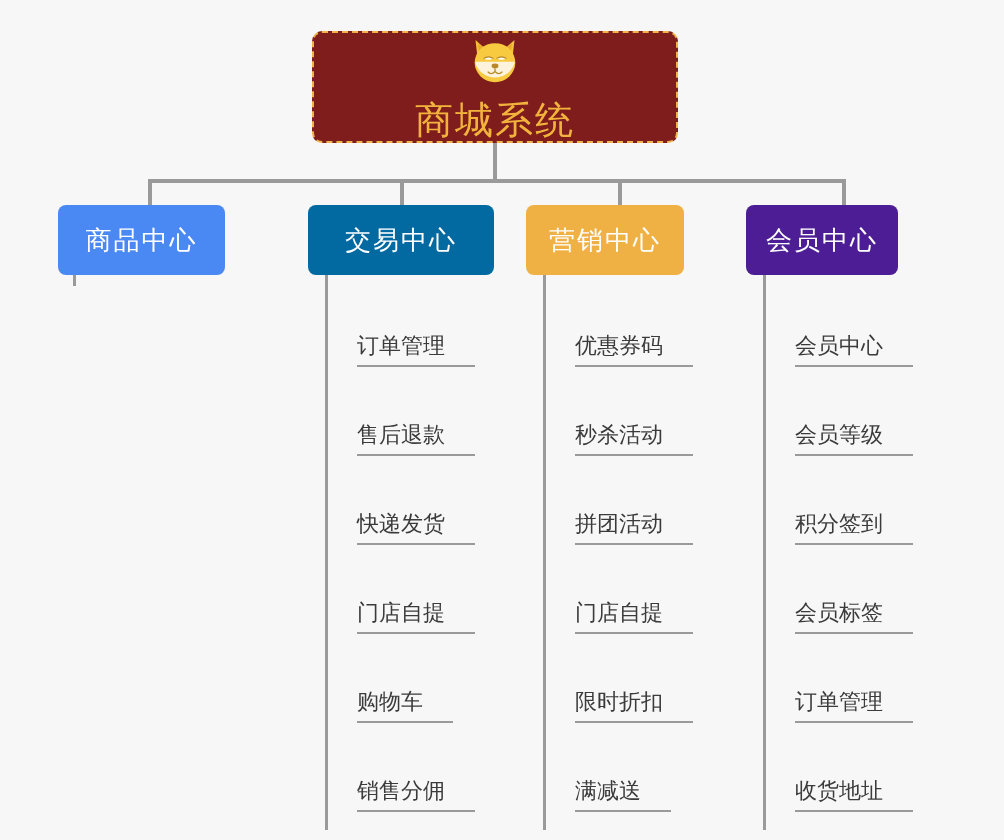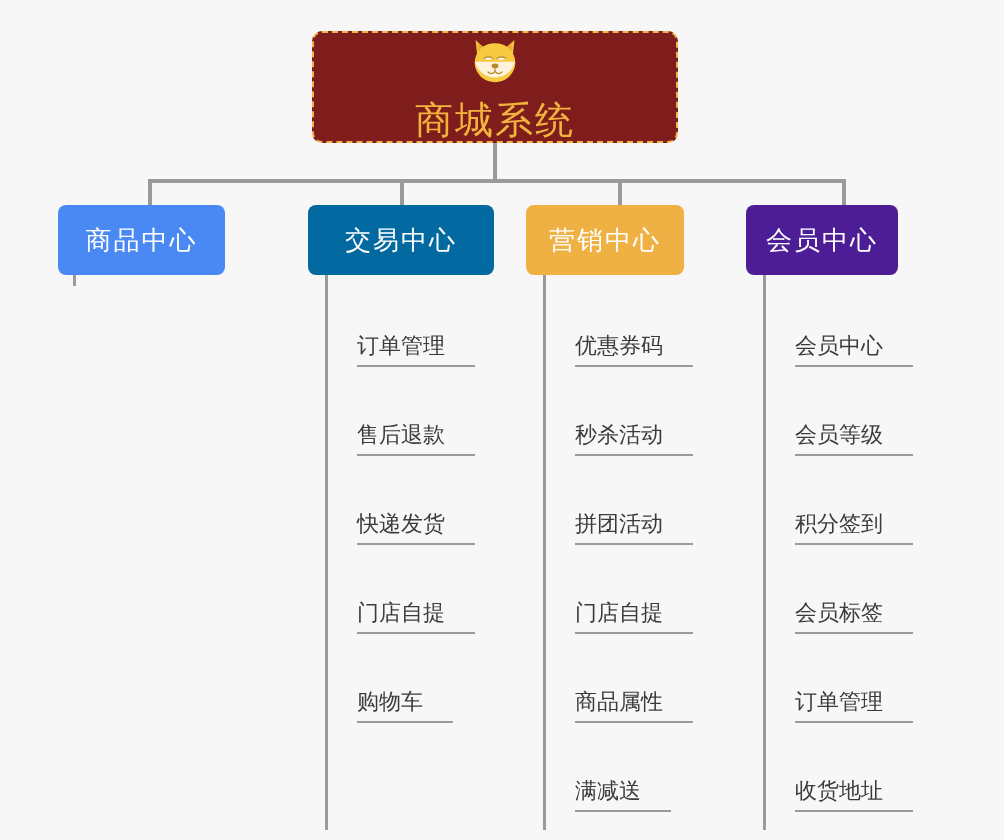--- a/index.html
+++ b/index.html
@@ -169,38 +169,41 @@
       </div>
     <div class="leaf-item">
         <span class="leaf-label">快递发货</span>
       </div>
     <div class="leaf-item">
         <span class="leaf-label">门店自提</span>
       </div>
     <div class="leaf-item">
         <span class="leaf-label">购物车</span>
       </div>
+    <div class="leaf-item">
+        <span class="leaf-label">销售分佣</span>
+      </div>
   </div>
 
   <div class="leaf-col" style="left:543px;">
     <div class="leaf-rail"></div>
     <div class="leaf-item">
         <span class="leaf-label">优惠券码</span>
       </div>
     <div class="leaf-item">
         <span class="leaf-label">秒杀活动</span>
       </div>
     <div class="leaf-item">
         <span class="leaf-label">拼团活动</span>
       </div>
     <div class="leaf-item">
         <span class="leaf-label">门店自提</span>
       </div>
     <div class="leaf-item">
-        <span class="leaf-label">商品属性</span>
+        <span class="leaf-label">限时折扣</span>
       </div>
     <div class="leaf-item">
         <span class="leaf-label">满减送</span>
       </div>
   </div>
 
   <div class="leaf-col" style="left:763px;">
     <div class="leaf-rail"></div>
     <div class="leaf-item">
         <span class="leaf-label">会员中心</span>

